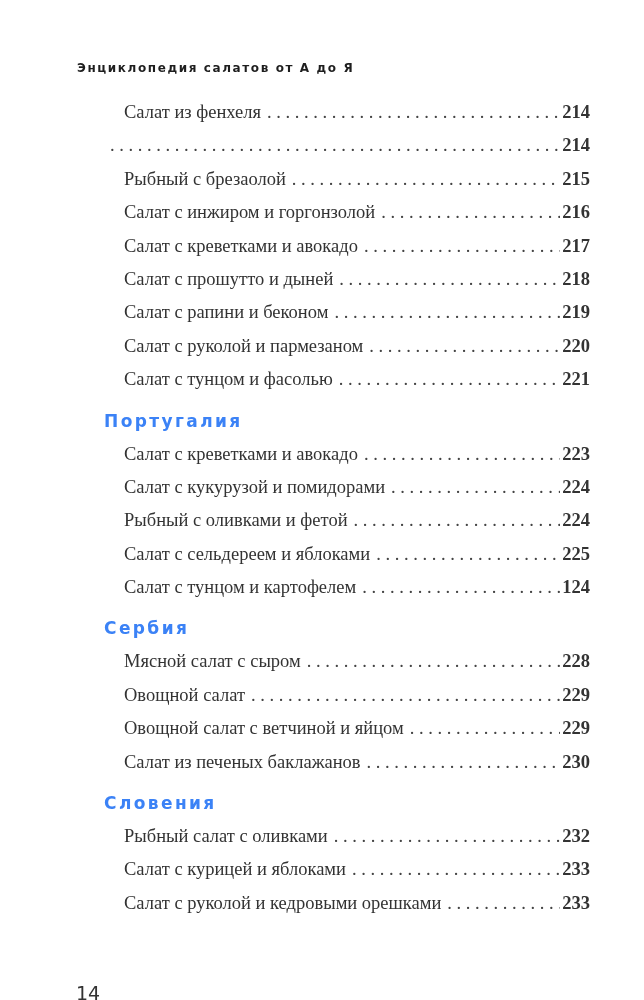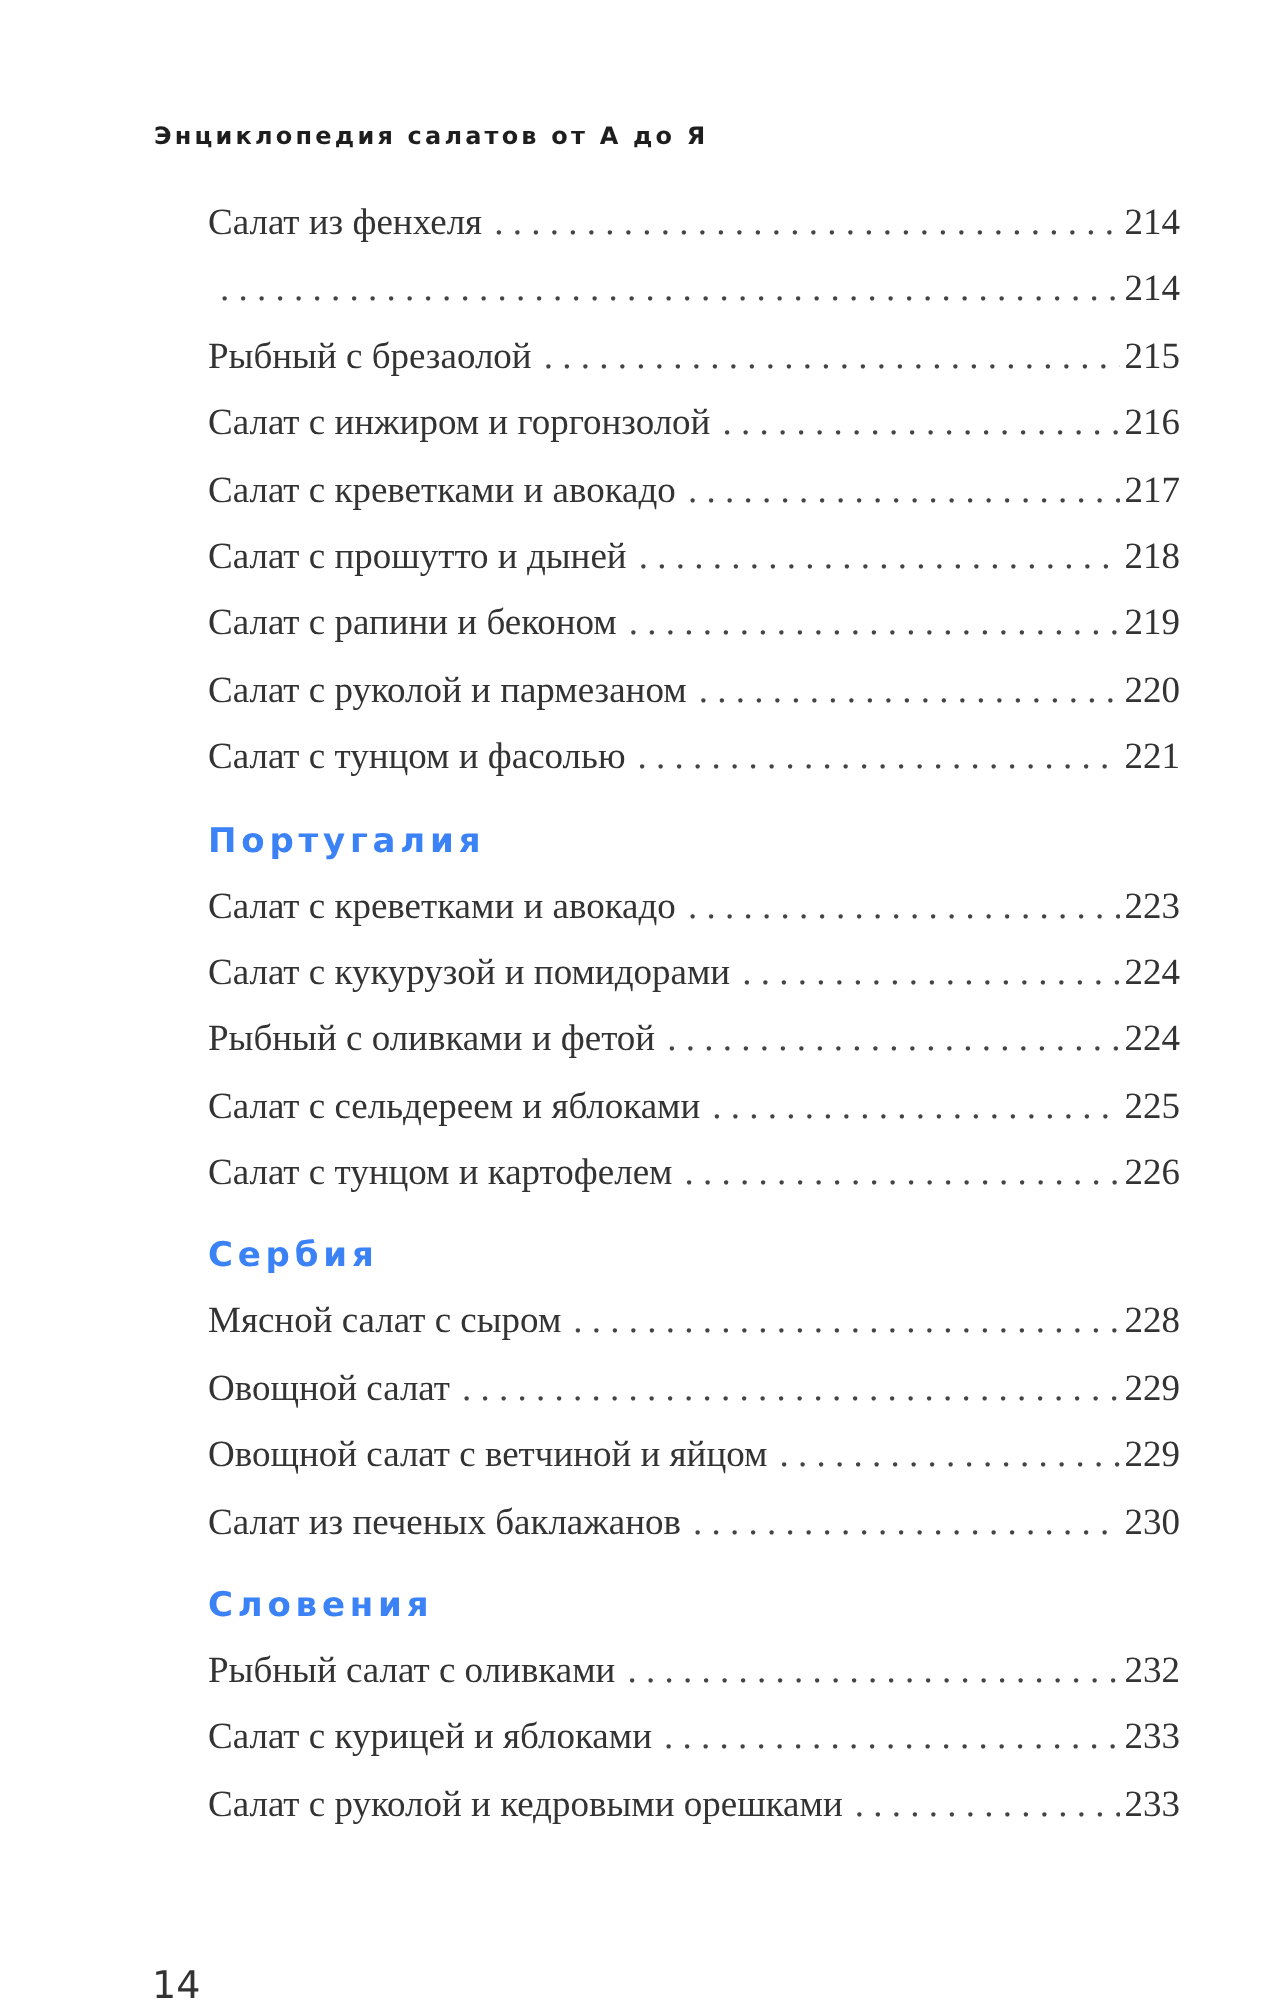--- a/index.html
+++ b/index.html
@@ -7,30 +7,30 @@
     .running-head {
       position: absolute; left: 77px; top: 61px;
       font-family: "DejaVu Sans", sans-serif; font-weight: bold;
       font-size: 12px; letter-spacing: 1.6px; color: #1e1e1e;
     }
     .toc { position: absolute; left: 104px; top: 96px; width: 486px; }
     .entry {
       display: flex; align-items: baseline; height: 33.4px; line-height: 33.4px;
       font-family: "Liberation Serif", serif; font-size: 18.5px; color: #333;
     }
-    .entry .title { white-space: nowrap; flex: 0 0 auto; }
+    .entry .title { white-space: nowrap; flex: 0 0 auto; margin-left: 20px; }
     .entry .leader {
       flex: 1 1 auto; overflow: hidden; white-space: nowrap; margin: 0 2px 0 6px;
       letter-spacing: 4.3px; color: #444;
     }
     .entry .leader::before {
       content: ". . . . . . . . . . . . . . . . . . . . . . . . . . . . . . . . . . . . . . . . . . . . . . . . . . . . . . . . . . . . . . . . . . . . . . . . . . . . . . . .";
       letter-spacing: 0;
     }
-    .entry .page { flex: 0 0 auto; text-align: center; }
+    .entry .page { flex: 0 0 auto; text-align: center; font-weight: bold; }
     .section-heading {
       font-family: "DejaVu Sans", sans-serif; font-weight: bold; font-size: 17px;
       letter-spacing: 2.4px; color: #3b82f6; height: 41px; line-height: 48px;
     }
     .page-number {
       position: absolute; left: 76px; top: 982px;
       font-family: "DejaVu Sans", sans-serif; font-size: 19px; color: #333;
     }
   </style>
 </head>
@@ -105,21 +105,21 @@
         <span class="page">224</span>
       </div>
     <div class="entry">
         <span class="title">Салат с сельдереем и яблоками</span>
         <span class="leader"></span>
         <span class="page">225</span>
       </div>
     <div class="entry">
         <span class="title">Салат с тунцом и картофелем</span>
         <span class="leader"></span>
-        <span class="page">226</span>
+        <span class="page">124</span>
       </div>
   </div>
 
   <div>
     <div class="section-heading">Сербия</div>
     <div class="entry">
         <span class="title">Мясной салат с сыром</span>
         <span class="leader"></span>
         <span class="page">228</span>
       </div>

